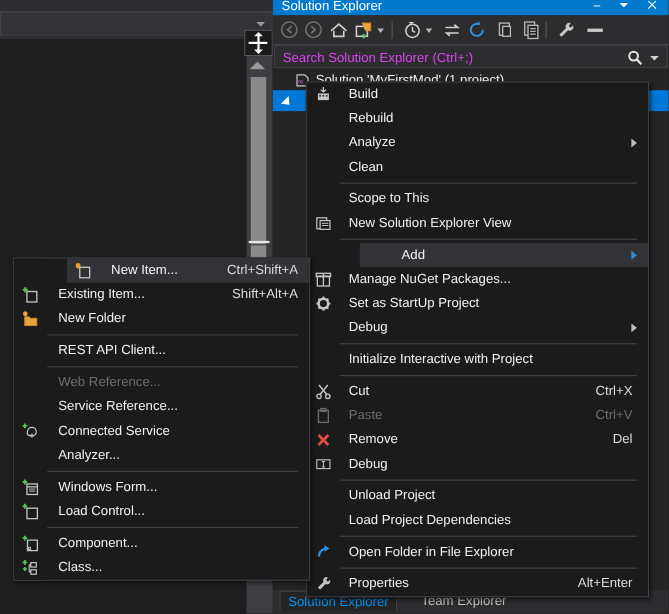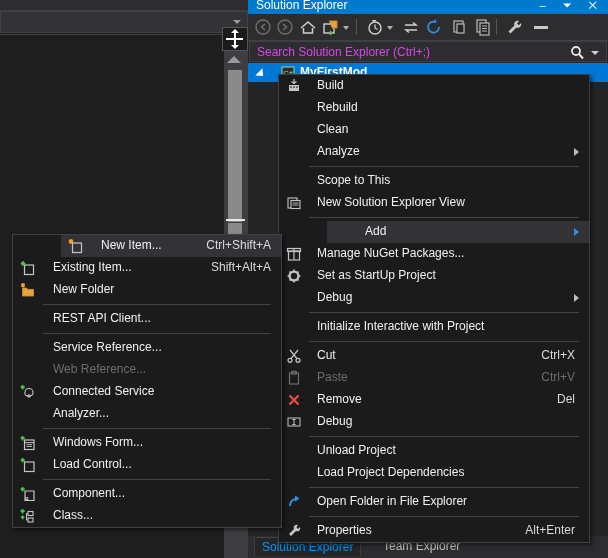--- a/index.html
+++ b/index.html
@@ -214,20 +214,29 @@
   <span class="mag">
     <svg width="14" height="15" viewBox="0 0 14 15">
         <circle cx="6" cy="6" r="4" fill="none" stroke="#e6e6e6" stroke-width="1.8"></circle>
         <path d="M9 9 L13 13.5" stroke="#e6e6e6" stroke-width="2"></path>
       </svg>
   </span>
   <span class="dd"></span>
 </div>
 
 <div class="abs" id="sol-tree">
+  <div class="trow" id="row-solution">
+    <span class="abs" style="left:20px;top:3px;">
+      <svg width="14" height="14" viewBox="0 0 14 14">
+          <path d="M2 2 h7 l3 3 v7 h-10 Z" fill="none" stroke="#c6c6c6" stroke-width="1.1"></path>
+          <text x="3" y="10" font-size="7" fill="#b86fc9" font-family="Liberation Sans">∞</text>
+        </svg>
+    </span>
+    <span class="lbl" style="left:39px;color:#f1f1f1;">Solution 'MyFirstMod' (1 project)</span>
+  </div>
   <div class="trow" id="row-project">
     <span class="expander"></span>
     <span class="abs" style="left:33px;top:3px;">
       <svg width="14" height="14" viewBox="0 0 14 14">
           <rect x="1" y="1" width="12" height="12" fill="#2d2d30" stroke="#8fd48f" stroke-width="1.1"></rect>
           <text x="2.3" y="10" font-size="7.5" fill="#9ede9e" font-family="Liberation Sans">C#</text>
         </svg>
     </span>
     <span class="lbl" style="left:52px;">MyFirstMod</span>
   </div>
@@ -248,25 +257,25 @@
             <rect x="4.3" y="8.4" width="1.4" height="1.4" fill="#1b1b1c"></rect>
             <rect x="7.3" y="8.4" width="1.4" height="1.4" fill="#1b1b1c"></rect>
             <rect x="10.3" y="8.4" width="1.4" height="1.4" fill="#1b1b1c"></rect>
           </svg></span>
         <span class="mtext">Build</span>
       </div>
       <div class="mi">
         <span class="mtext">Rebuild</span>
       </div>
       <div class="mi">
-        <span class="mtext">Clean</span>
-      </div>
-      <div class="mi">
         <span class="mtext">Analyze</span>
         <span class="sub"></span>
+      </div>
+      <div class="mi">
+        <span class="mtext">Clean</span>
       </div>
       <div class="msep"></div>
       <div class="mi">
         <span class="mtext">Scope to This</span>
       </div>
       <div class="mi">
         <span class="mic"><svg width="16" height="16" viewBox="0 0 16 16">
             <rect x="2" y="3" width="9" height="10" fill="none" stroke="#c5c5c5" stroke-width="1.1"></rect>
             <rect x="5" y="5.5" width="9" height="8" fill="#1b1b1c" stroke="#c5c5c5" stroke-width="1.1"></rect>
             <path d="M6.5 8 h6 M6.5 10 h6" stroke="#c5c5c5" stroke-width="0.9"></path>
@@ -393,25 +402,25 @@
             <path d="M2.5 6 h4 l1.3 1.4 h5.7 v6.6 h-11 Z" fill="#e8a33d" stroke="#c98a2b" stroke-width="0.9"></path>
             <path d="M3 1 L3 5.4 M1 3.2 L5 3.2 M1.5 1.6 L4.5 4.8 M4.5 1.6 L1.5 4.8" stroke="#f0a030" stroke-width="1.2"></path>
           </svg></span>
         <span class="mtext">New Folder</span>
       </div>
       <div class="msep"></div>
       <div class="mi">
         <span class="mtext">REST API Client...</span>
       </div>
       <div class="msep"></div>
-      <div class="mi">
-        <span class="mtext">Service Reference...</span>
-      </div>
       <div class="mi dis">
         <span class="mtext">Web Reference...</span>
+      </div>
+      <div class="mi">
+        <span class="mtext">Service Reference...</span>
       </div>
       <div class="mi">
         <span class="mic"><svg width="16" height="16" viewBox="0 0 16 16">
             <path d="M5 8.5 a4 4 0 0 1 8 0 a3 3 0 0 1 -3 3.3 h-4 a2.8 2.8 0 0 1 -1 -3.3 Z" fill="none" stroke="#c5c5c5" stroke-width="1.1"></path>
             <path d="M9 10 L9 14 M7 12.3 L11 12.3" stroke="#c5c5c5" stroke-width="1"></path>
             <path d="M2.6 1 L2.6 5.4 M0.6 3.2 L4.7 3.2" stroke="#4ec94e" stroke-width="1.7"></path>
           </svg></span>
         <span class="mtext">Connected Service</span>
       </div>
       <div class="mi">

